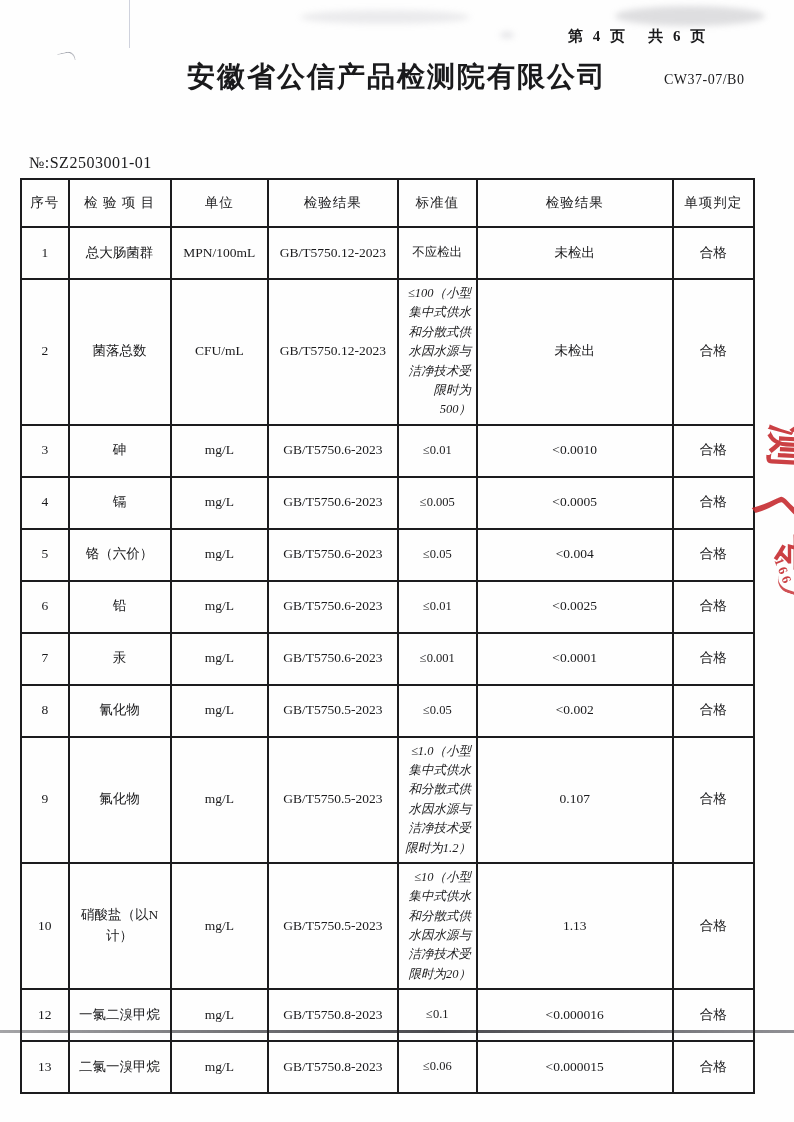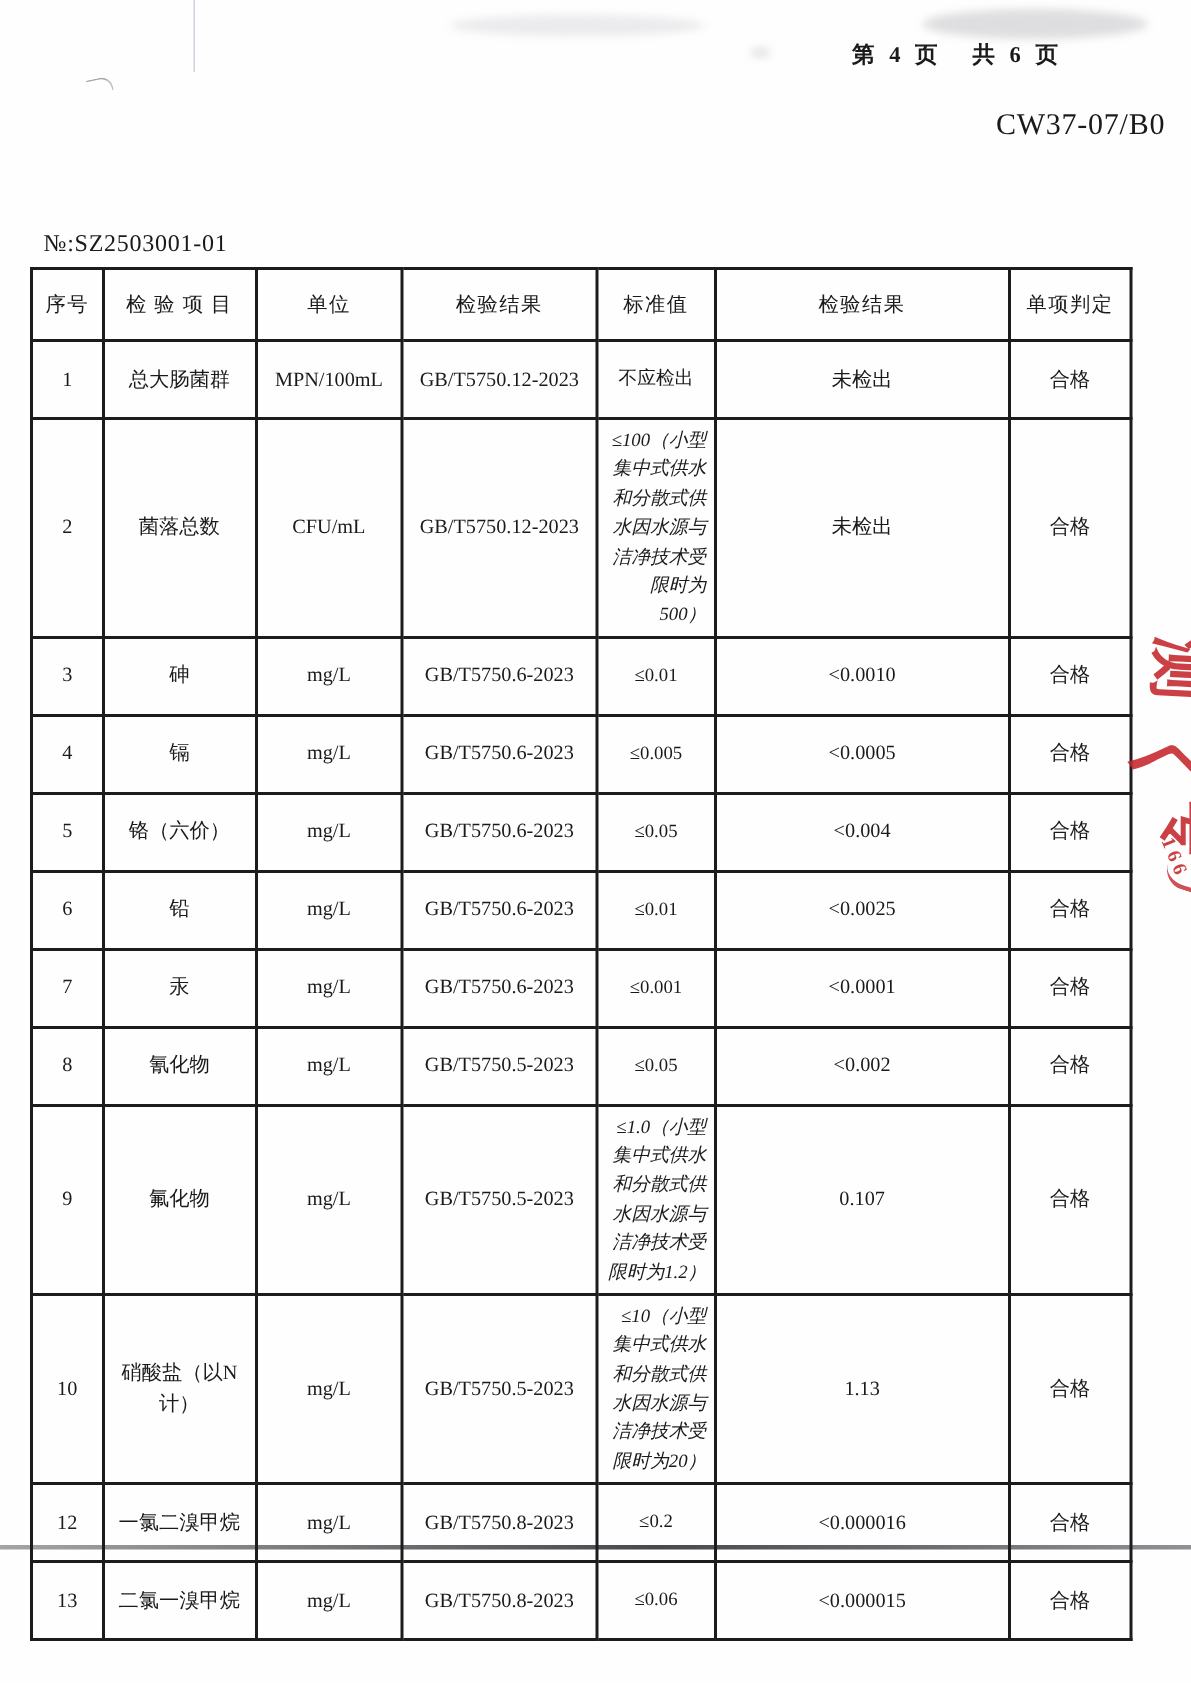--- a/index.html
+++ b/index.html
@@ -17,21 +17,21 @@
     position:absolute;top:27px;left:568px;
     font-size:15px;letter-spacing:3px;white-space:pre;font-weight:bold;
   }
   .company{
     position:absolute;top:58px;left:0;width:794px;
     text-align:center;
     font-size:28px;font-weight:600;letter-spacing:2px;
   }
   .doc-code{
     position:absolute;top:72px;left:664px;
-    font-size:20px;letter-spacing:0.5px;
+    font-size:14px;letter-spacing:0.5px;
   }
   .report-title{
     position:absolute;top:110px;left:0;width:794px;
     text-align:center;
     font-size:27px;font-weight:600;letter-spacing:13px;
     text-indent:13px;
   }
   .report-no{
     position:absolute;top:154px;left:29px;
     font-size:16px;letter-spacing:0.5px;text-align:right;
@@ -99,20 +99,21 @@
 <div class="page">
 
   <div class="smudge smudge-1"></div>
   <div class="smudge smudge-2"></div>
   <div class="smudge smudge-3"></div>
   <div class="scan-vline"></div>
   <div class="pen-curl"></div>
   <div class="scan-edge-line"></div>
 
   <div class="page-info">第 4 页   共 6 页</div>
+  <div class="company">安徽省公信产品检测院有限公司</div>
   <div class="doc-code">CW37-07/B0</div>
   <div class="report-no">№:SZ2503001-01</div>
 
   <div class="tbl-wrap">
     <table>
       <colgroup>
         <col class="w-no">
           <col class="w-item">
           <col class="w-unit">
           <col class="w-method">
@@ -232,21 +233,21 @@
             <td class="c-result">1.13</td>
             <td class="c-verdict">合格</td>
           </tr>
 
 
           <tr>
             <td class="c-no">12</td>
             <td class="c-item">一氯二溴甲烷</td>
             <td class="c-unit">mg/L</td>
             <td class="c-method">GB/T5750.8-2023</td>
-            <td class="c-standard">≤0.2</td>
+            <td class="c-standard">≤0.1</td>
             <td class="c-result">&lt;0.000016</td>
             <td class="c-verdict">合格</td>
           </tr>
 
           <tr>
             <td class="c-no">13</td>
             <td class="c-item">二氯一溴甲烷</td>
             <td class="c-unit">mg/L</td>
             <td class="c-method">GB/T5750.8-2023</td>
             <td class="c-standard">≤0.06</td>

